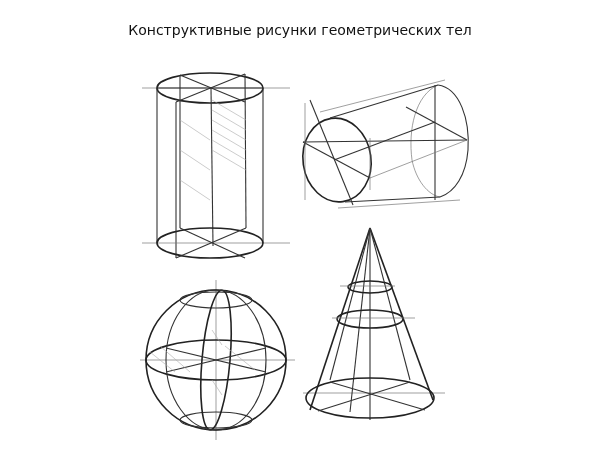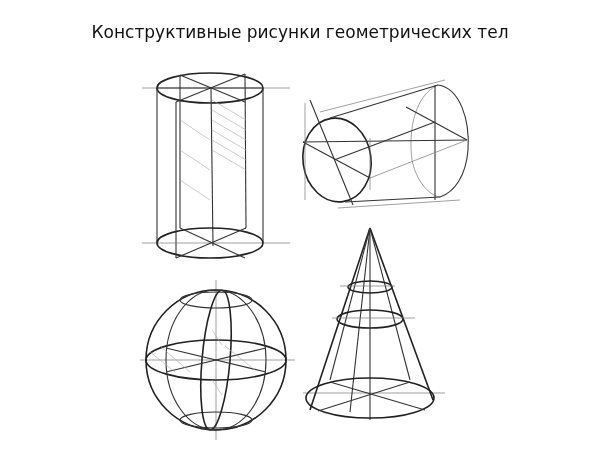--- a/index.html
+++ b/index.html
@@ -1,17 +1,17 @@
 <!DOCTYPE html>
 <html><head>
 <meta charset="utf-8">
 <style>
   html,body{margin:0;padding:0;}
   body{width:600px;height:450px;background:#ffffff;position:relative;overflow:hidden;font-family:"DejaVu Sans","Liberation Sans",sans-serif;}
-  .title{position:absolute;left:0;top:22px;width:600px;text-align:center;font-size:17px;color:#111;letter-spacing:0;}
+  .title{position:absolute;left:0;top:22px;width:600px;text-align:center;font-size:14px;color:#111;letter-spacing:0;}
   svg.fig{position:absolute;left:0;top:0;}
   .ln{stroke:#333;fill:none;stroke-width:1.1;}
   .lt{stroke:#777;fill:none;stroke-width:0.7;}
   .lk{stroke:#222;fill:none;stroke-width:1.6;}
   .hatch{stroke:#aaa;stroke-width:0.6;}
 </style>
 </head>
 <body>
 
 <div class="title">Конструктивные рисунки геометрических тел</div>

